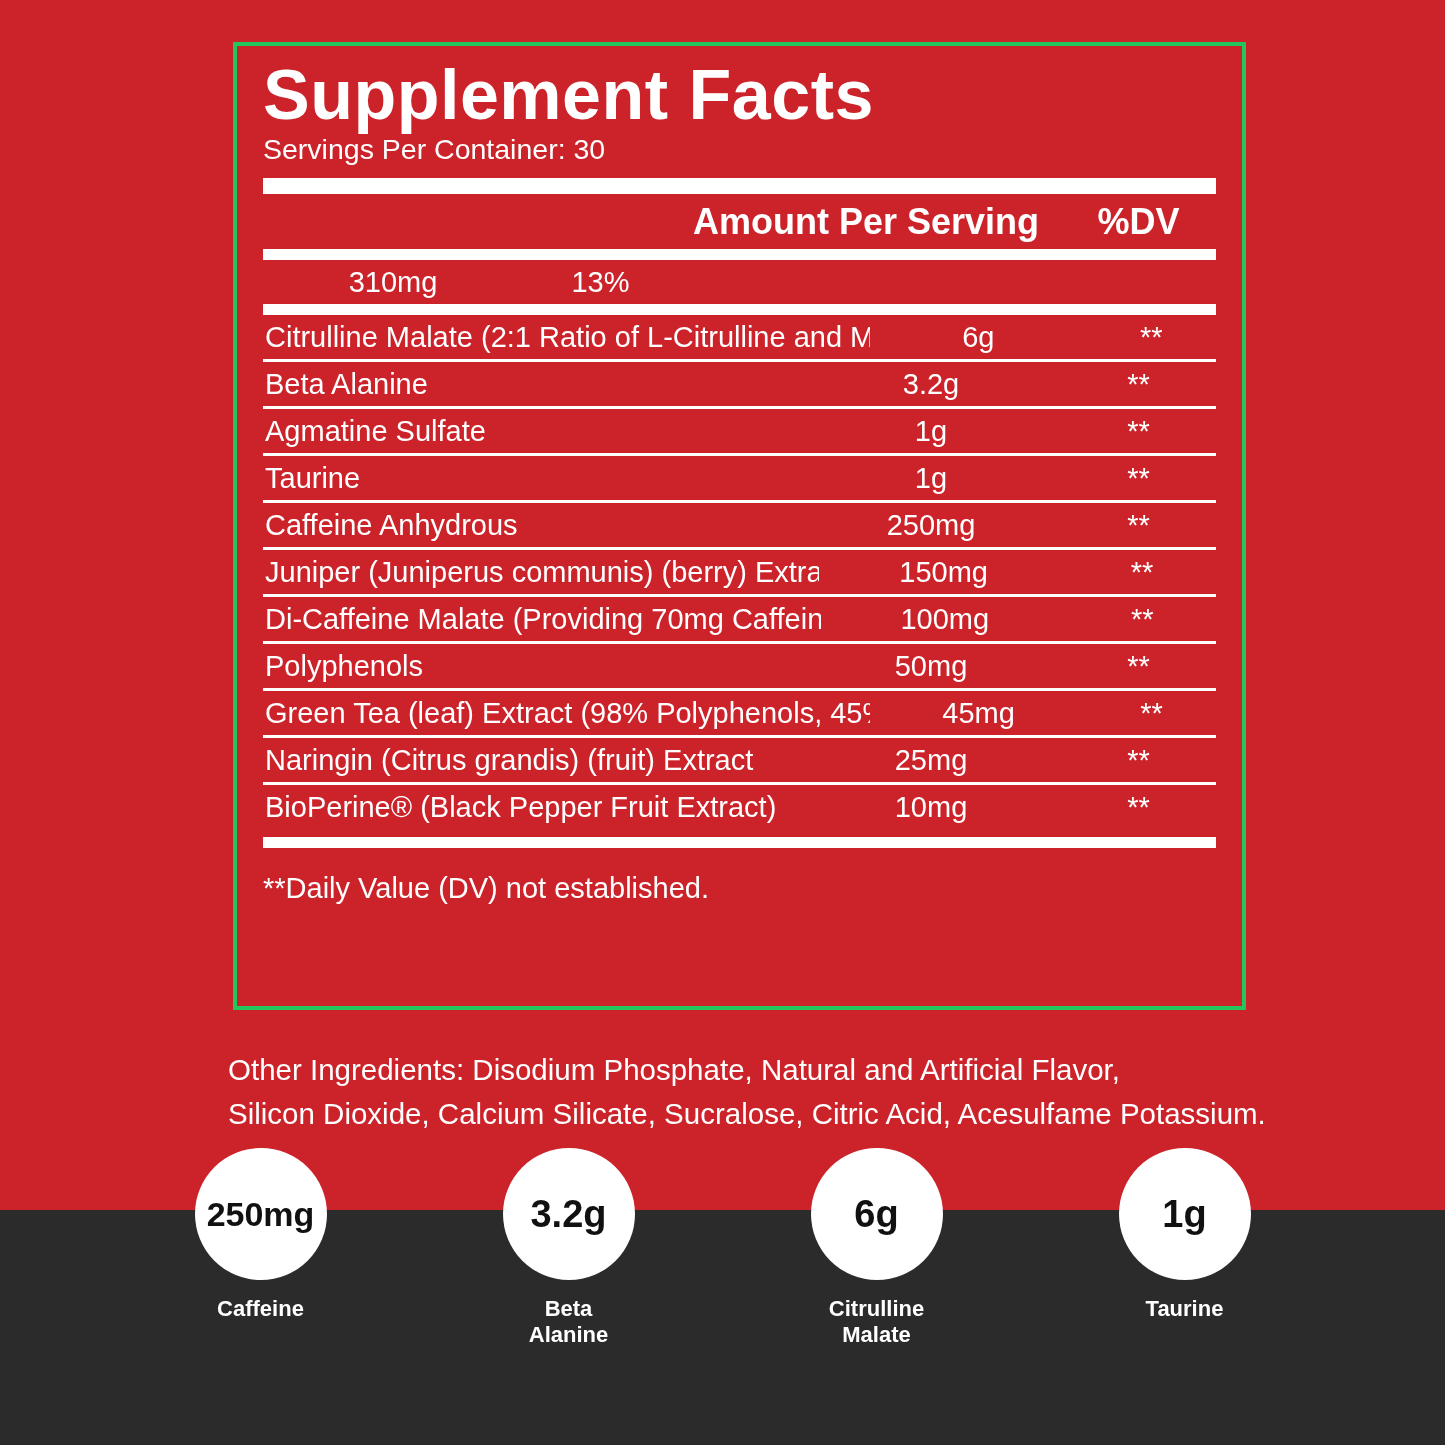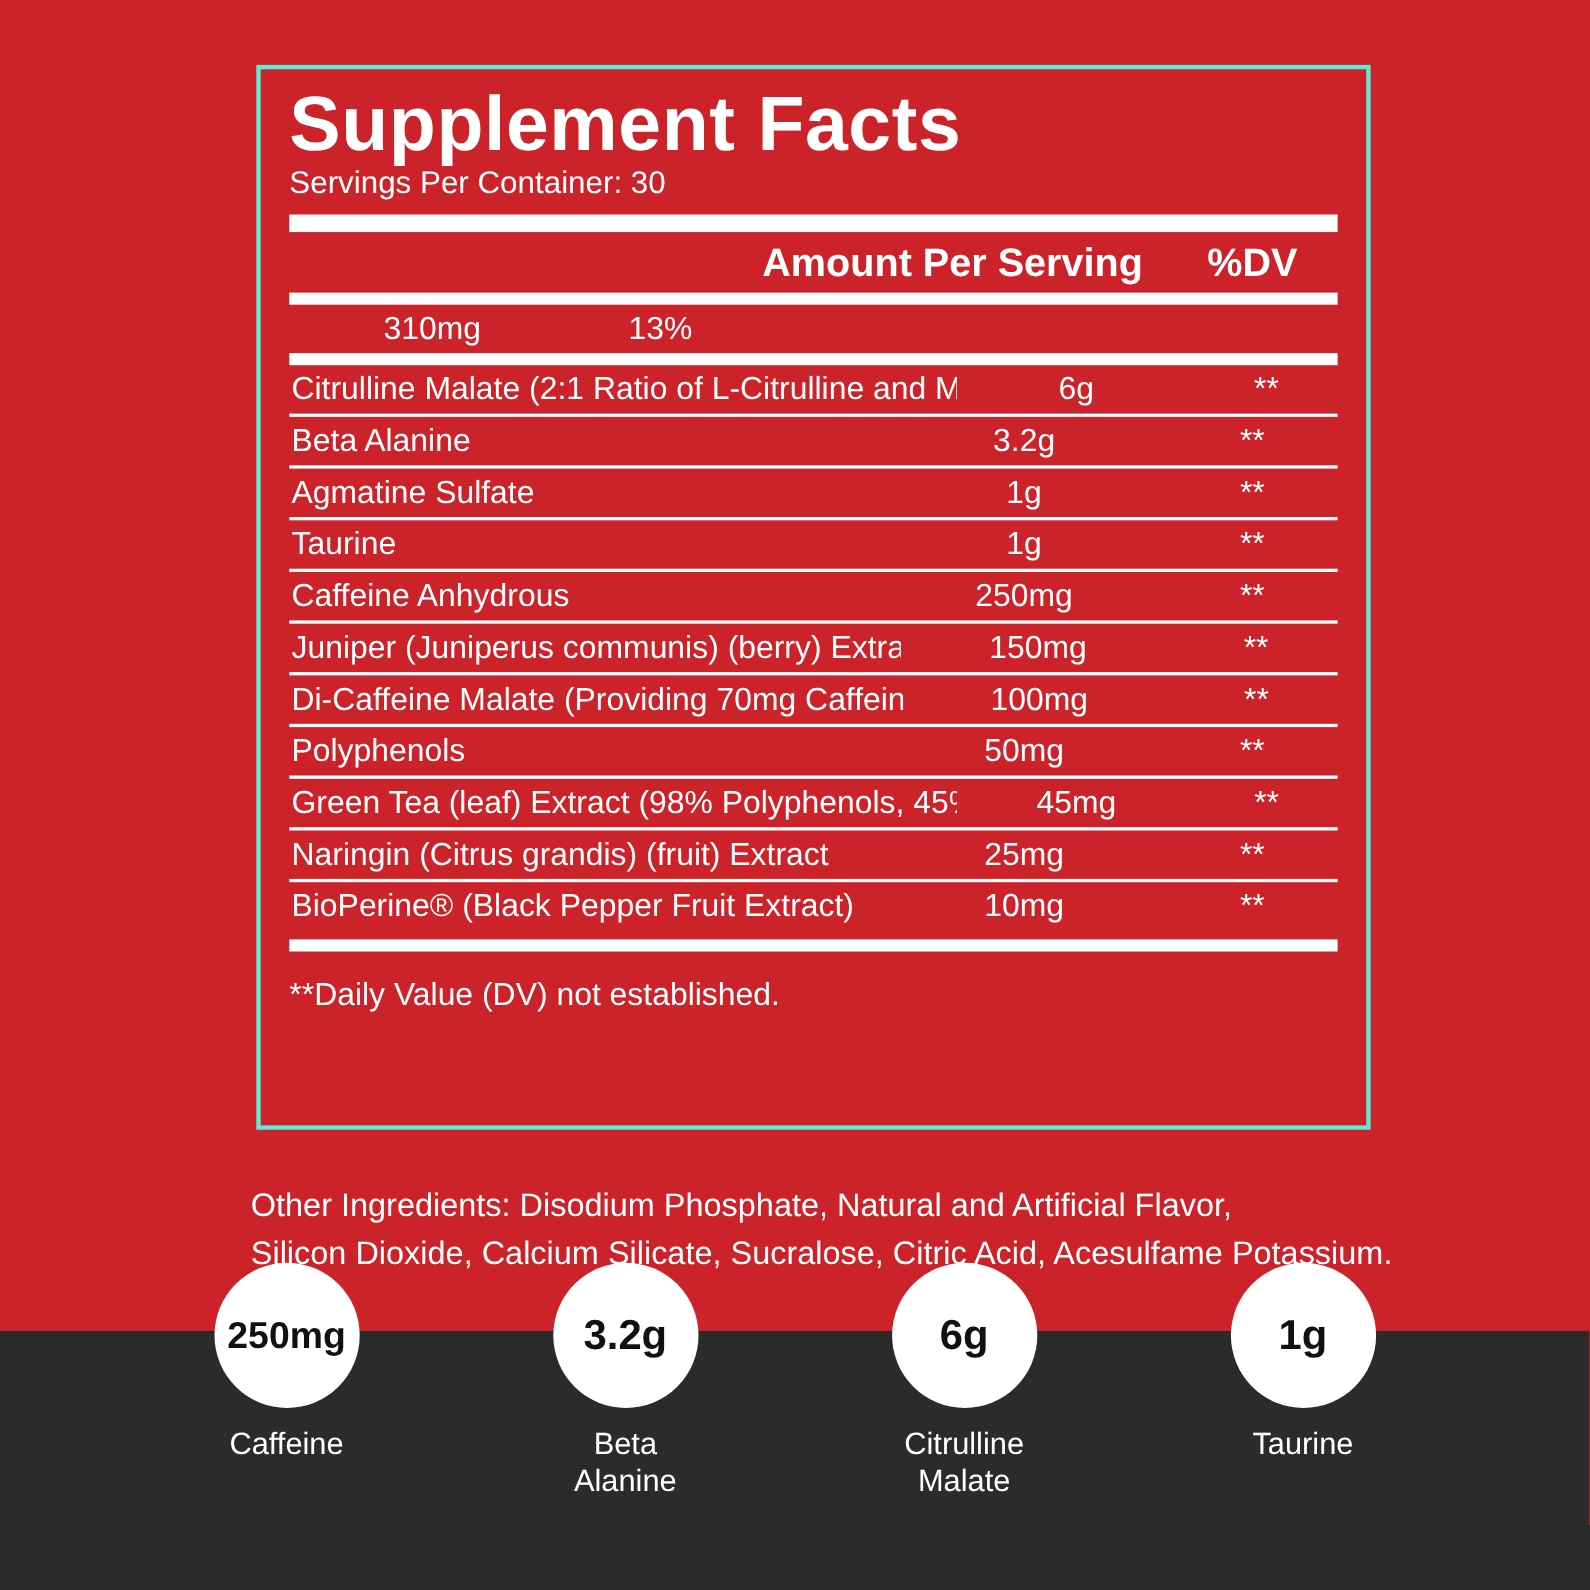--- a/index.html
+++ b/index.html
@@ -31,23 +31,22 @@
     background: #2b2b2b;
   }
 
   
   .facts-panel {
     position: absolute;
     left: 233px;
     top: 42px;
     width: 1013px;
     height: 968px;
-    border: 4px solid #5eead4;
+    border: 4px solid #22c55e;
     box-sizing: border-box;
-    margin-top: 17px;
   }
 
   .facts-inner {
     position: absolute;
     left: 26px;
     right: 26px;
     top: 14px;
   }
 
   .facts-title {
@@ -122,21 +121,21 @@
     color: #ffffff;
     font-size: 29px;
     padding-top: 24px;
     white-space: nowrap;
   }
 
   
   .other-ing {
     position: absolute;
     left: 228px;
-    top: 1074px;
+    top: 1048px;
     width: 1100px;
     color: #ffffff;
     font-size: 29.5px;
     line-height: 1.48;
   }
 
   
   .badges {
     position: absolute;
     left: 0;
@@ -161,22 +160,22 @@
     display: flex;
     align-items: center;
     justify-content: center;
     font-size: 38px;
     font-weight: bold;
   }
   .badge-circle.small { font-size: 34px; }
   .badge-label {
     margin-top: 16px;
     color: #ffffff;
-    font-size: 28px;
-    font-weight: normal;
+    font-size: 22px;
+    font-weight: bold;
     text-align: center;
     line-height: 1.18;
     white-space: pre-line;
   }
 </style>
 </head>
 <body>
 
 <div class="red-area"></div>
 <div class="dark-area"></div>

